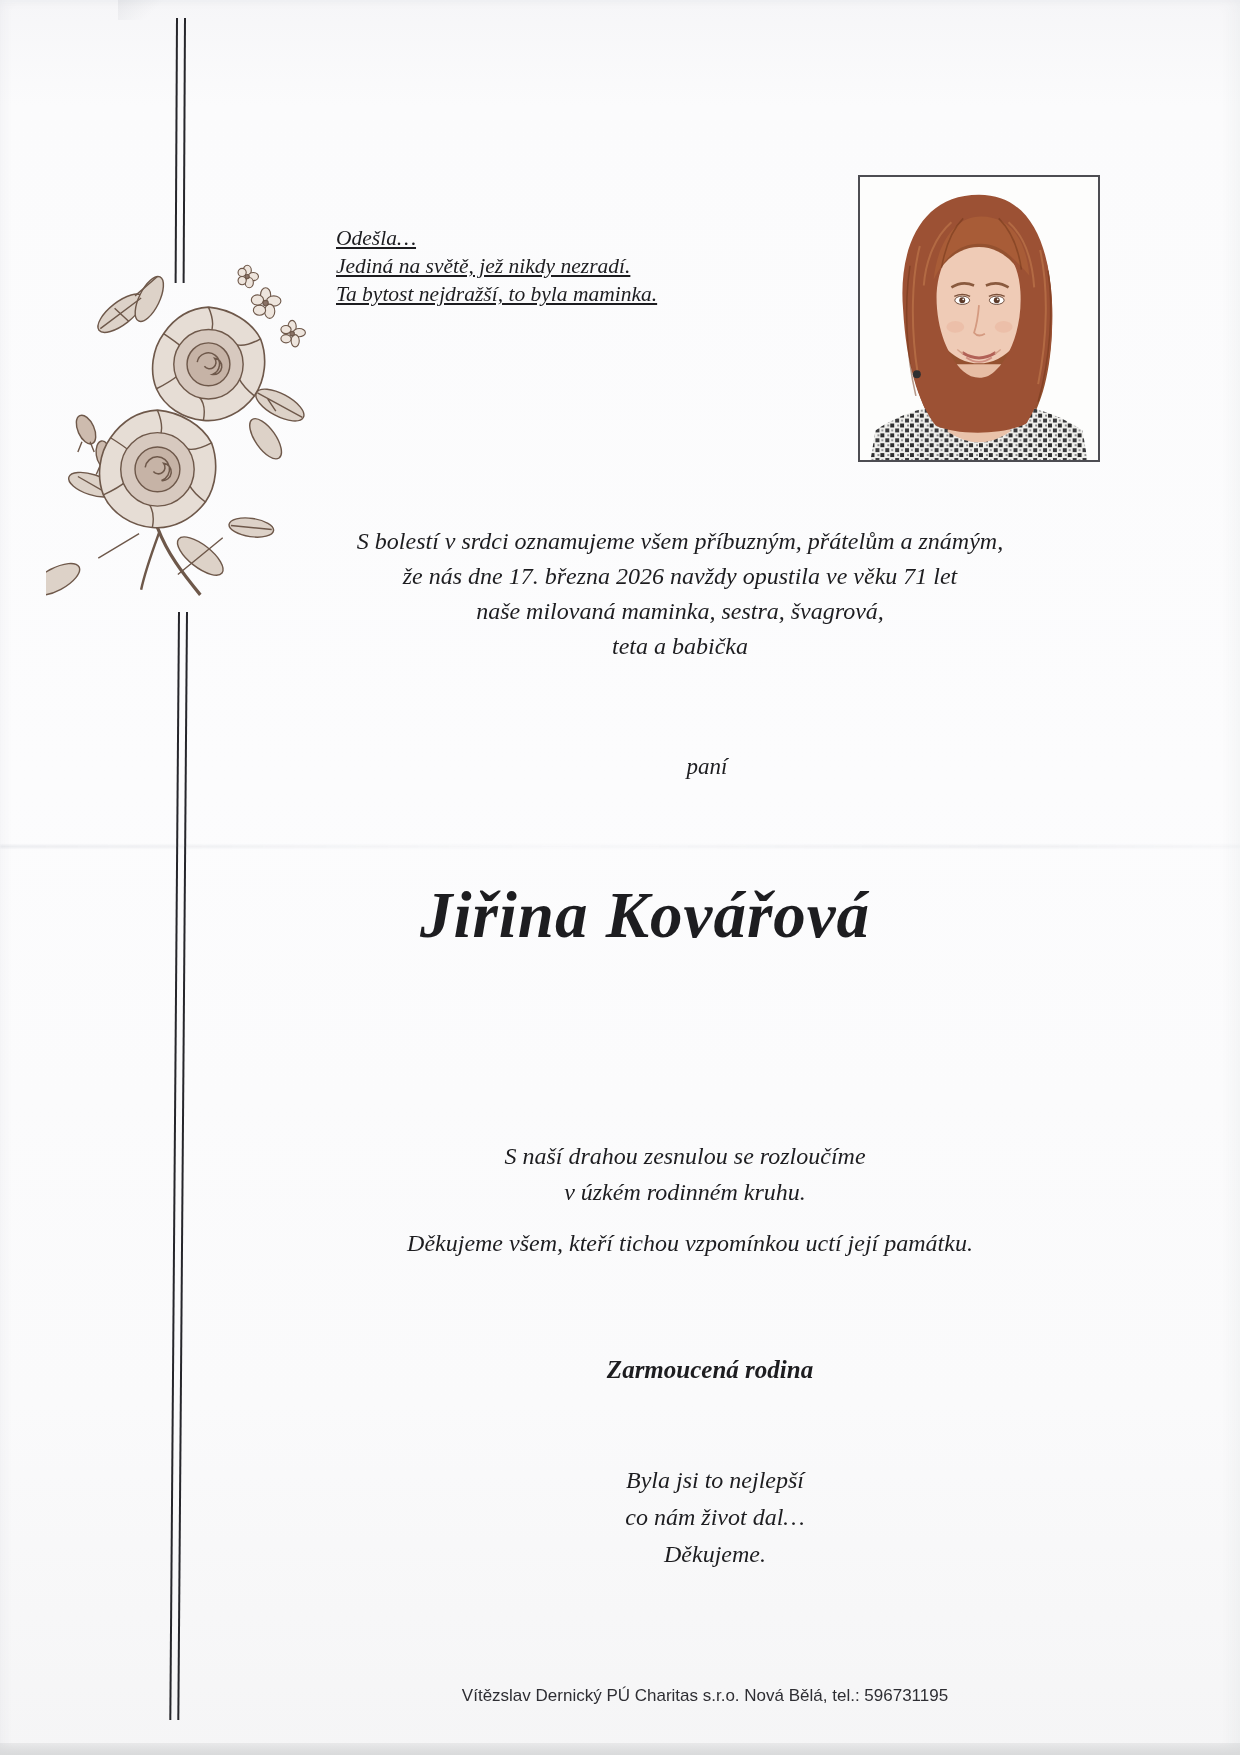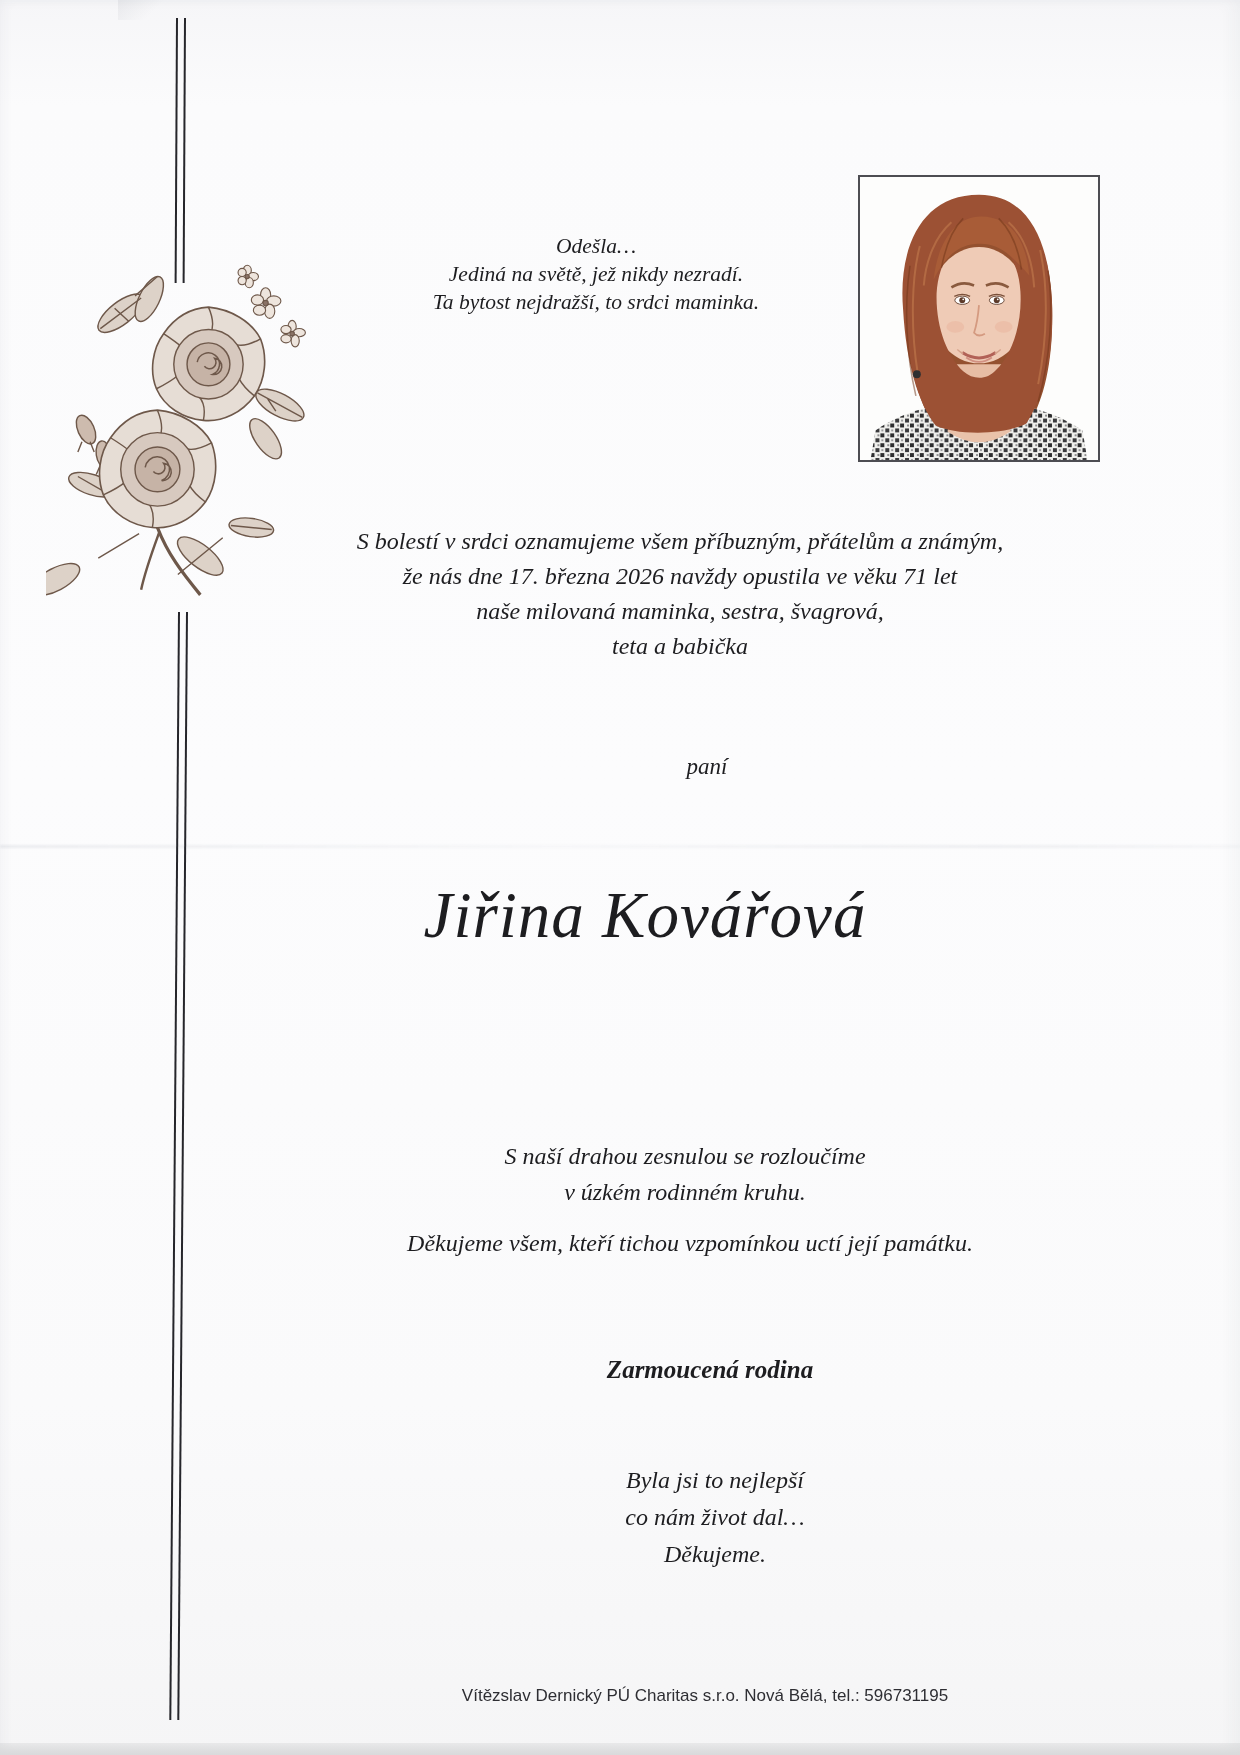--- a/index.html
+++ b/index.html
@@ -30,35 +30,36 @@
 
   .photo{
     position:absolute;left:858px;top:175px;
     width:238px;height:283px;
     border:2px solid #4d4d52;
     background:#fdfdfd;
   }
   .photo svg{width:100%;height:100%;display:block;}
 
   .poem{
-    position:absolute;left:336px;top:232px;width:520px;
+    position:absolute;left:336px;top:224px;width:520px;
     font-style:italic;font-size:21.5px;line-height:28px;
-    text-align:center;
+    text-align:left;
+    text-decoration:underline;
   }
   .poem p{margin:0;}
 
   .centercol{
     position:absolute;left:85px;width:1190px;
     text-align:center;font-style:italic;
   }
   .announcement{top:524px;font-size:24px;line-height:35px;}
   .announcement p{margin:0;}
   .title-prefix{top:754px;font-size:23px;transform:translateX(27px);}
   .deceased-name{
-    top:878px;font-size:65px;font-weight:normal;line-height:1.15;
+    top:878px;font-size:65px;font-weight:bold;line-height:1.15;
     letter-spacing:1px;transform:translateX(-35px);margin:0;
   }
   .farewell{top:1138px;font-size:24px;line-height:36px;transform:translateX(5px);}
   .farewell p{margin:0;}
   .thanks{top:1230px;font-size:24px;transform:translateX(10px);}
   .signature{top:1356px;font-size:25px;font-weight:bold;transform:translateX(30px);}
   .verse{top:1462px;font-size:24px;line-height:37px;transform:translateX(35px);}
   .verse p{margin:0;}
   .footer{
     top:1686px;font-size:17px;font-style:normal;
@@ -158,21 +159,21 @@
           <circle r="22" fill="#c6b3a6"></circle>
           <path d="M-12,-2 A12,12 0 1 1 4,11 A7.5,7.5 0 1 0 6,-6 A4,4 0 1 1 -4,2" stroke-width="1.5"></path>
         </g>
       </g>
     </svg>
   </figure>
 
   <div class="poem">
     <p>Odešla…</p>
     <p>Jediná na světě, jež nikdy nezradí.</p>
-    <p>Ta bytost nejdražší, to srdci maminka.</p>
+    <p>Ta bytost nejdražší, to byla maminka.</p>
   </div>
 
   <figure class="photo">
     <svg viewBox="0 0 240 287" xmlns="http://www.w3.org/2000/svg">
       <defs>
         <pattern id="tweed" width="10" height="10" patternUnits="userSpaceOnUse">
           <rect width="10" height="10" fill="#efefec"></rect>
           <rect x="0" y="0" width="4" height="4" fill="#2d2d2e"></rect>
           <rect x="5" y="5" width="4" height="4" fill="#3a3a3c"></rect>
           <rect x="7" y="1" width="2" height="2" fill="#8d8d8e"></rect>

